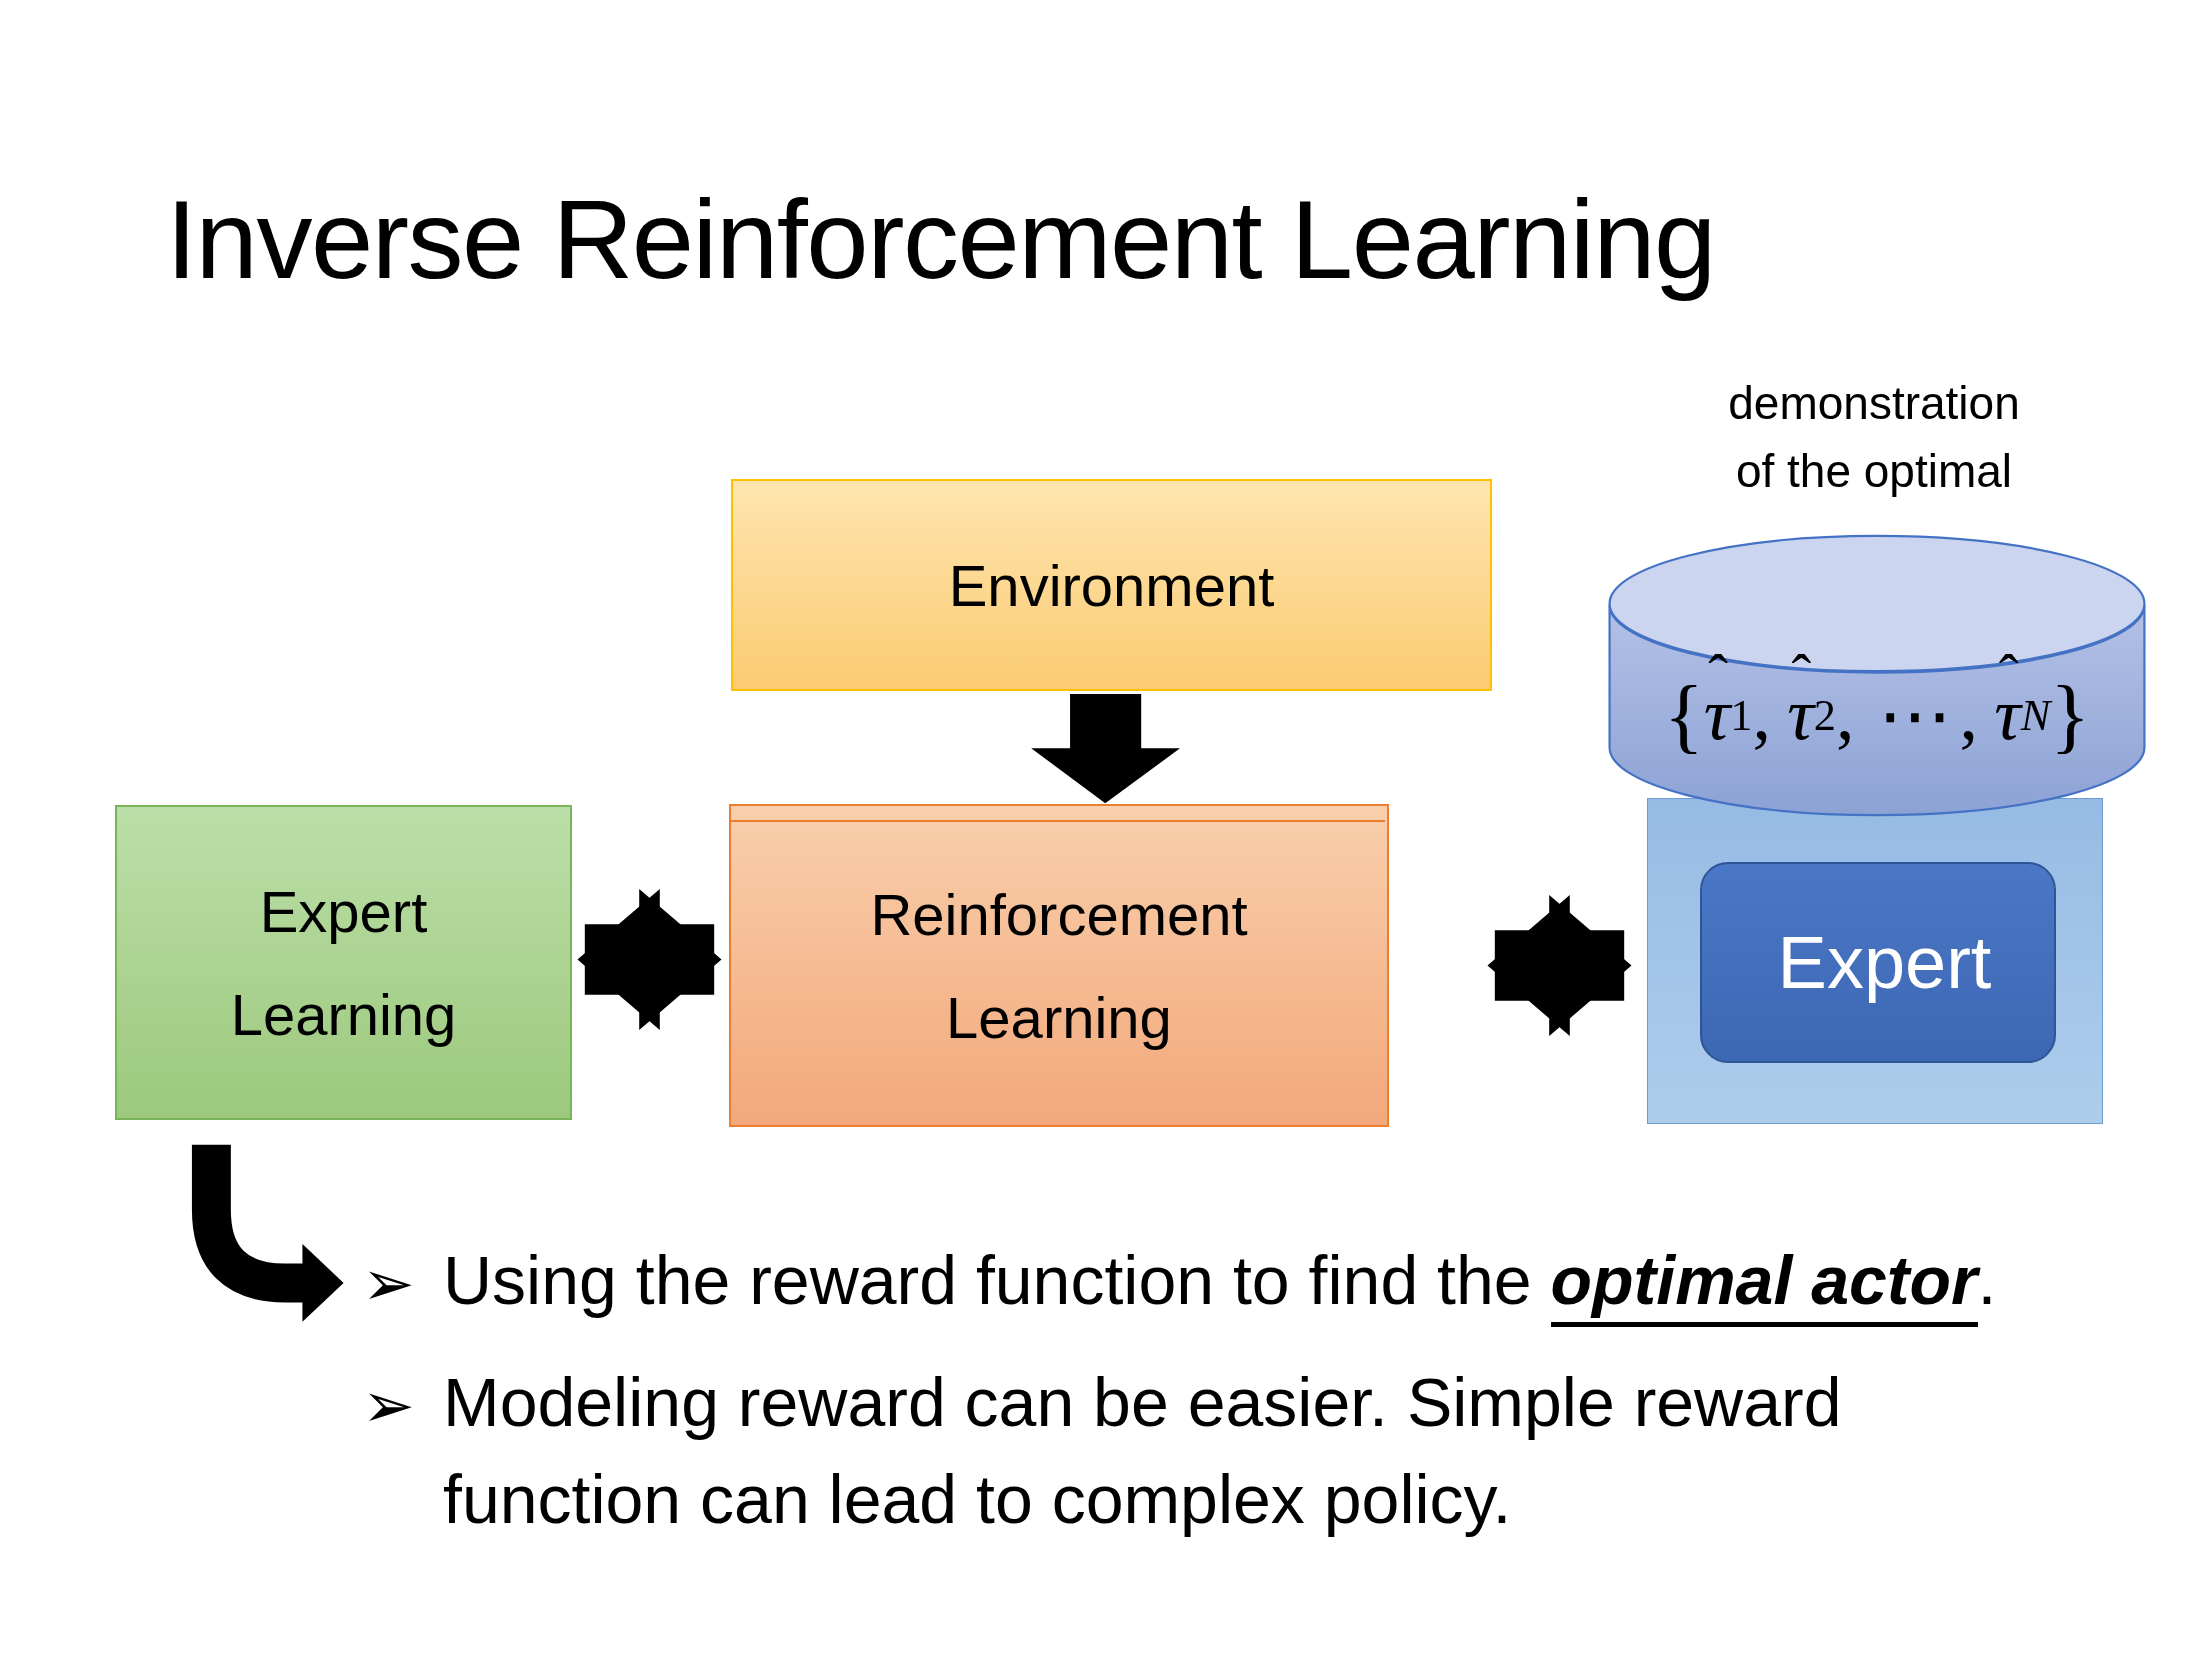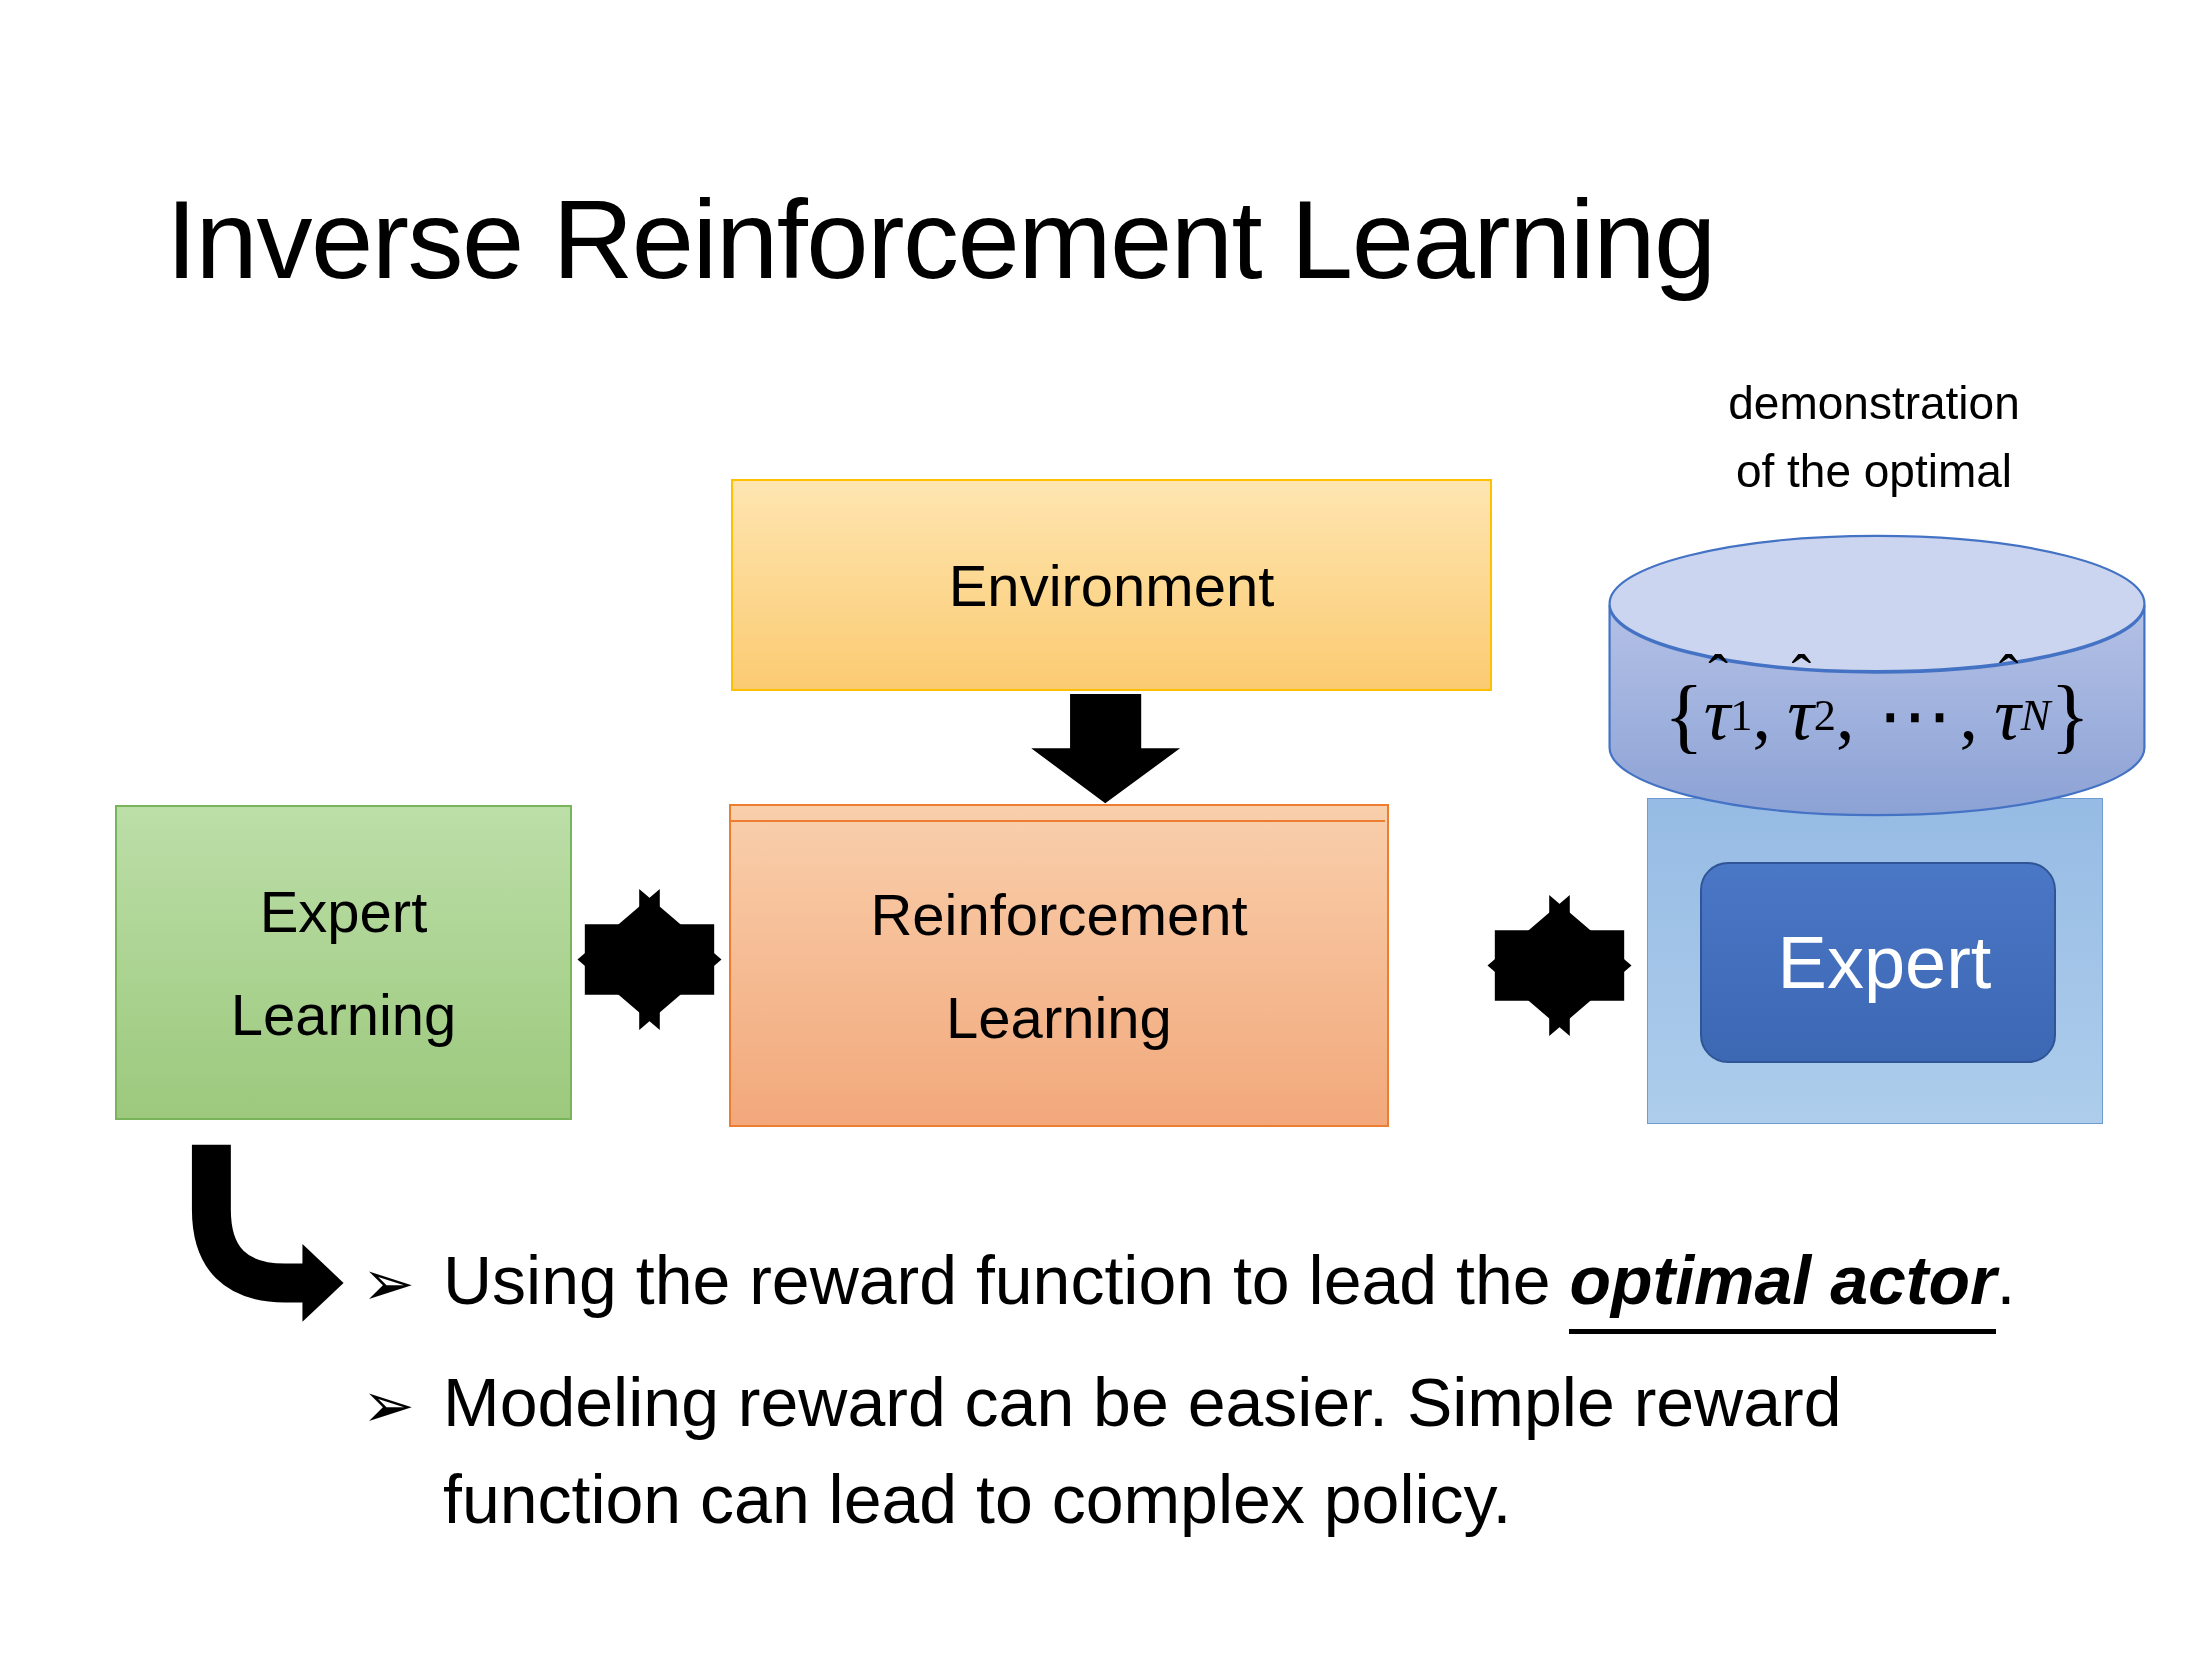--- a/index.html
+++ b/index.html
@@ -88,21 +88,21 @@
     font-size:68px;line-height:97px;color:#000;
   }
   .bullets li{position:relative;padding-left:81px;}
   .bullets li + li{margin-top:25px;}
   .bullets .marker{
     position:absolute;left:0;top:2.9px;font-size:63px;
     font-family:"DejaVu Sans",sans-serif;
   }
   .hl{
     font-weight:bold;font-style:italic;
-    border-bottom:5.9px solid #000;padding-bottom:11px;
+    border-bottom:5.9px solid #000;padding-bottom:4px;
   }
 
   svg{display:block;}
 </style>
 </head>
 <body>
 
 <div class="abs slide-title">Inverse Reinforcement Learning</div>
 
 <div class="abs demo-label">
@@ -173,19 +173,19 @@
     <span class="brace">}</span>
 </div>
 
 <svg class="abs" style="left:173px;top:1125px;" width="184" height="213" viewBox="0 0 250 290">
   <path d="M52,27 L52,115 Q52,215 152,215 L178,215" fill="none" stroke="#000000" stroke-width="53"></path>
   <polygon points="176,162 232,215 176,268" fill="#000000"></polygon>
 </svg>
 
 <ul class="abs bullets">
   <li>
-    <span class="marker">➢</span><span>Using the reward function to lead the </span><span class="hl">optimal actor</span><span>.</span>
+    <span class="marker">➢</span><span>Using the reward function to find the </span><span class="hl">optimal actor</span><span>.</span>
   </li>
   <li>
     <span class="marker">➢</span><span>Modeling reward can be easier. Simple reward function can lead to complex policy.</span>
   </li>
 </ul>
 
 
 </body></html>

